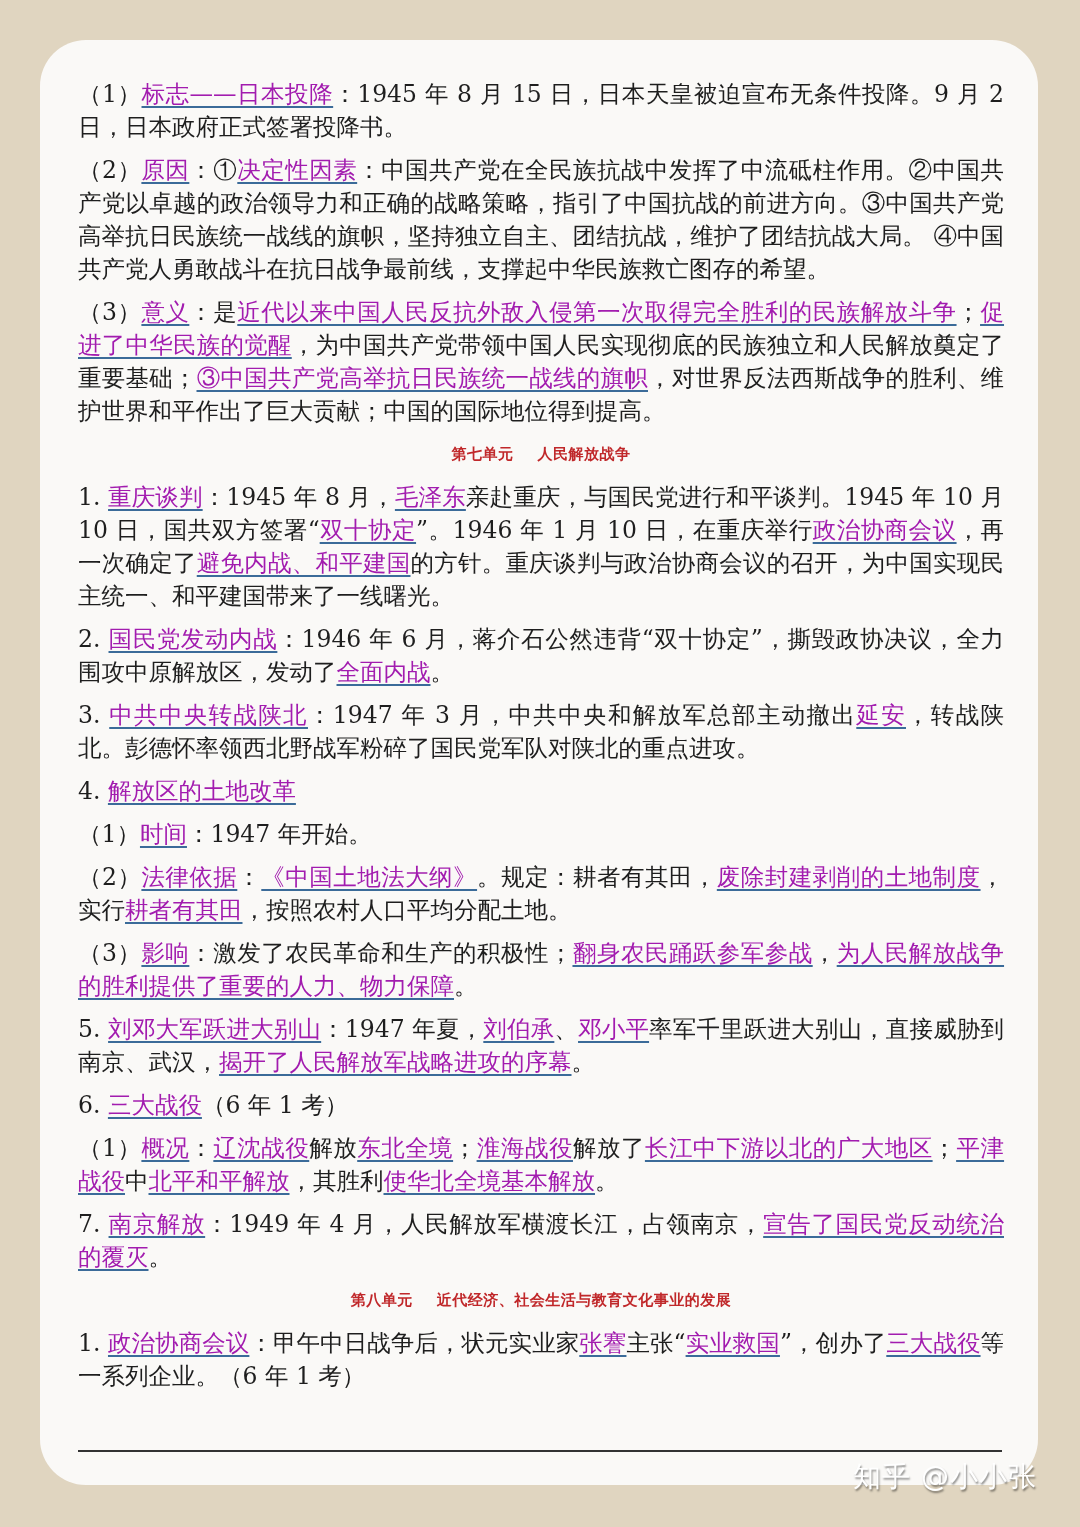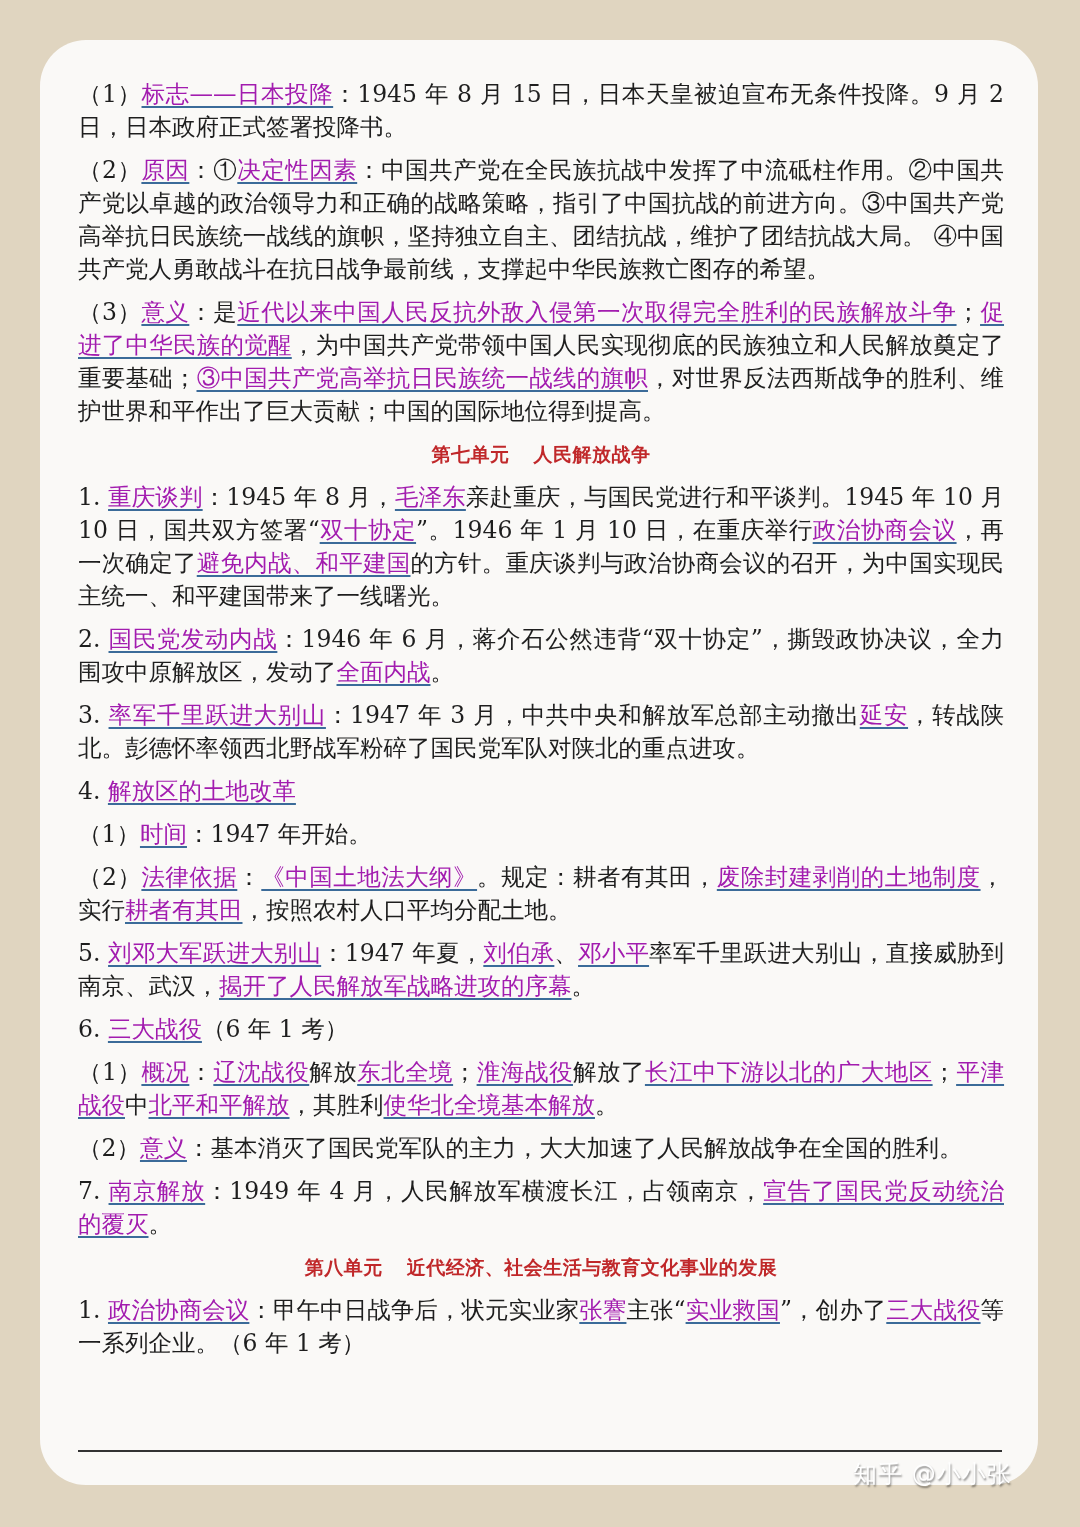--- a/index.html
+++ b/index.html
@@ -32,37 +32,37 @@
     text-decoration: underline;
     text-decoration-color: #3b6b99;
     text-underline-offset: 4px;
     text-decoration-thickness: 2px;
   }
   .heading {
     text-align: center;
     color: #c0282a;
     font-family: "DejaVu Sans", "Liberation Sans", sans-serif;
     font-weight: bold;
-    font-size: 19px;
+    font-size: 15px;
     line-height: 33px;
     margin: 0 0 10px 0;
     letter-spacing: 0.5px;
   }
   .heading .gap { display: inline-block; width: 24px; }
   .rule {
     position: absolute;
     left: 78px; top: 1450px;
     width: 924px; height: 2px;
     background: #333;
   }
   .watermark {
     position: absolute;
     left: 853px; top: 1458px;
     font-family: "DejaVu Sans", "Liberation Sans", sans-serif;
-    font-size: 24px;
+    font-size: 28px;
     color: #ffffff;
     text-shadow: 1px 2px 2px rgba(0,0,0,0.45);
     letter-spacing: 1px;
   }
 </style>
 </head>
 <body>
 
 <div class="card"></div>
 
@@ -73,36 +73,36 @@
   <p class="para"><span>（2）</span><span class="u">原因</span><span>：①</span><span class="u">决定性因素</span><span>：中国共产党在全民族抗战中发挥了中流砥柱作用。②中国共产党以卓越的政治领导力和正确的战略策略，指引了中国抗战的前进方向。③中国共产党高举抗日民族统一战线的旗帜，坚持独立自主、团结抗战，维护了团结抗战大局。 ④中国共产党人勇敢战斗在抗日战争最前线，支撑起中华民族救亡图存的希望。</span></p>
 
   <p class="para"><span>（3）</span><span class="u">意义</span><span>：是</span><span class="u">近代以来中国人民反抗外敌入侵第一次取得完全胜利的民族解放斗争</span><span>；</span><span class="u">促进了中华民族的觉醒</span><span>，为中国共产党带领中国人民实现彻底的民族独立和人民解放奠定了重要基础；</span><span class="u">③中国共产党高举抗日民族统一战线的旗帜</span><span>，对世界反法西斯战争的胜利、维护世界和平作出了巨大贡献；中国的国际地位得到提高。</span></p>
 
   <div class="heading"><span>第七单元</span><span class="gap"></span><span>人民解放战争</span></div>
 
   <p class="para"><span>1. </span><span class="u">重庆谈判</span><span>：1945 年 8 月，</span><span class="u">毛泽东</span><span>亲赴重庆，与国民党进行和平谈判。1945 年 10 月 10 日，国共双方签署“</span><span class="u">双十协定</span><span>”。1946 年 1 月 10 日，在重庆举行</span><span class="u">政治协商会议</span><span>，再一次确定了</span><span class="u">避免内战、和平建国</span><span>的方针。重庆谈判与政治协商会议的召开，为中国实现民主统一、和平建国带来了一线曙光。</span></p>
 
   <p class="para"><span>2. </span><span class="u">国民党发动内战</span><span>：1946 年 6 月，蒋介石公然违背“双十协定”，撕毁政协决议，全力围攻中原解放区，发动了</span><span class="u">全面内战</span><span>。</span></p>
 
-  <p class="para"><span>3. </span><span class="u">率军千里跃进大别山</span><span>：1947 年 3 月，中共中央和解放军总部主动撤出</span><span class="u">延安</span><span>，转战陕北。彭德怀率领西北野战军粉碎了国民党军队对陕北的重点进攻。</span></p>
+  <p class="para"><span>3. </span><span class="u">中共中央转战陕北</span><span>：1947 年 3 月，中共中央和解放军总部主动撤出</span><span class="u">延安</span><span>，转战陕北。彭德怀率领西北野战军粉碎了国民党军队对陕北的重点进攻。</span></p>
 
   <p class="para"><span>4. </span><span class="u">解放区的土地改革</span></p>
 
   <p class="para"><span>（1）</span><span class="u">时间</span><span>：1947 年开始。</span></p>
 
   <p class="para"><span>（2）</span><span class="u">法律依据</span><span>：</span><span class="u">《中国土地法大纲》</span><span>。规定：耕者有其田，</span><span class="u">废除封建剥削的土地制度</span><span>，实行</span><span class="u">耕者有其田</span><span>，按照农村人口平均分配土地。</span></p>
 
+  <p class="para"><span>（3）</span><span class="u">影响</span><span>：激发了农民革命和生产的积极性；</span><span class="u">翻身农民踊跃参军参战</span><span>，</span><span class="u">为人民解放战争的胜利提供了重要的人力、物力保障</span><span>。</span></p>
 
   <p class="para"><span>5. </span><span class="u">刘邓大军跃进大别山</span><span>：1947 年夏，</span><span class="u">刘伯承</span><span>、</span><span class="u">邓小平</span><span>率军千里跃进大别山，直接威胁到南京、武汉，</span><span class="u">揭开了人民解放军战略进攻的序幕</span><span>。</span></p>
 
   <p class="para"><span>6. </span><span class="u">三大战役</span><span>（6 年 1 考）</span></p>
 
   <p class="para"><span>（1）</span><span class="u">概况</span><span>：</span><span class="u">辽沈战役</span><span>解放</span><span class="u">东北全境</span><span>；</span><span class="u">淮海战役</span><span>解放了</span><span class="u">长江中下游以北的广大地区</span><span>；</span><span class="u">平津战役</span><span>中</span><span class="u">北平和平解放</span><span>，其胜利</span><span class="u">使华北全境基本解放</span><span>。</span></p>
 
-  <p class="para"><span>（2）</span><span class="u">意义</span><span>：基本消灭了国民党军队的主力，大大加速了人民解放战争在全国的胜利。</span></p>
 
   <p class="para"><span>7. </span><span class="u">南京解放</span><span>：1949 年 4 月，人民解放军横渡长江，占领南京，</span><span class="u">宣告了国民党反动统治的覆灭</span><span>。</span></p>
 
   <div class="heading"><span>第八单元</span><span class="gap"></span><span>近代经济、社会生活与教育文化事业的发展</span></div>
 
   <p class="para"><span>1. </span><span class="u">政治协商会议</span><span>：甲午中日战争后，状元实业家</span><span class="u">张謇</span><span>主张“</span><span class="u">实业救国</span><span>”，创办了</span><span class="u">三大战役</span><span>等一系列企业。（6 年 1 考）</span></p>
 
 </div>
 
 <div class="rule"></div>

